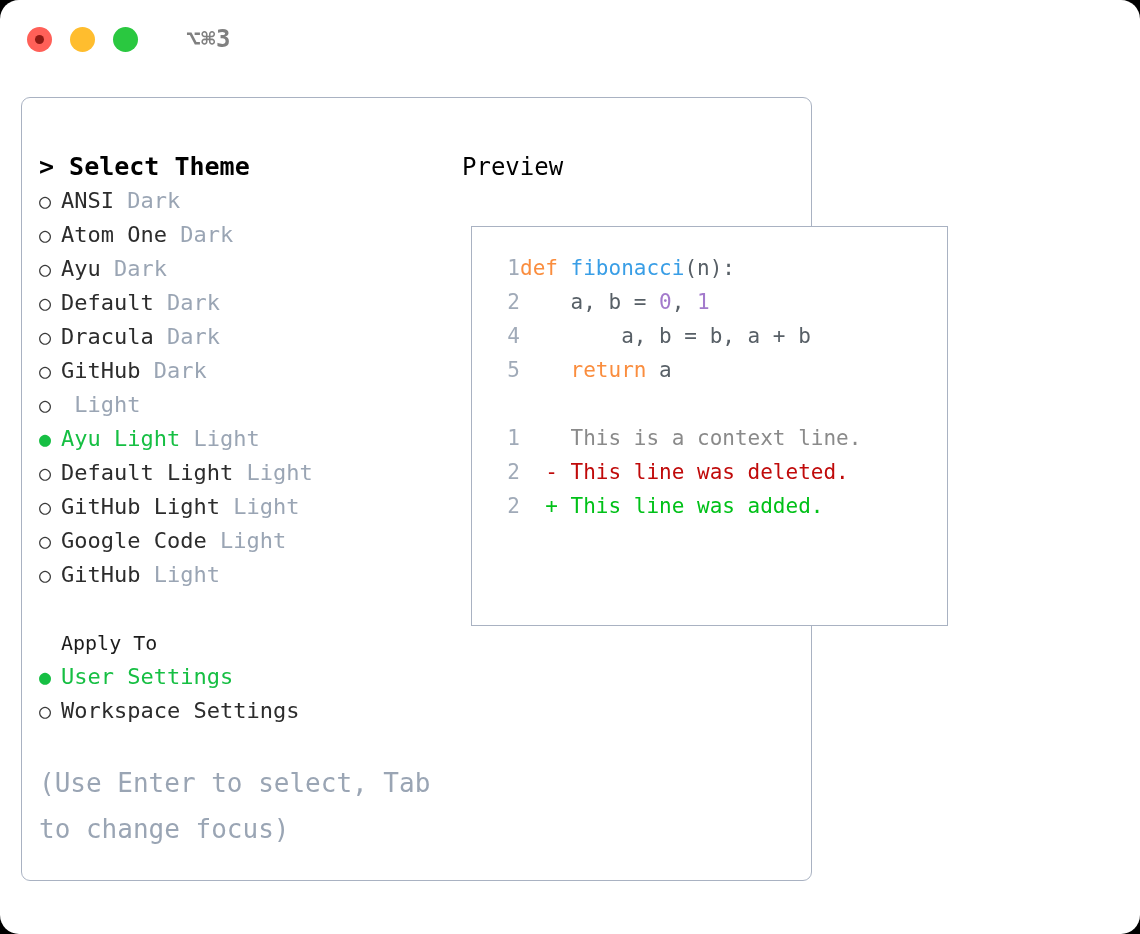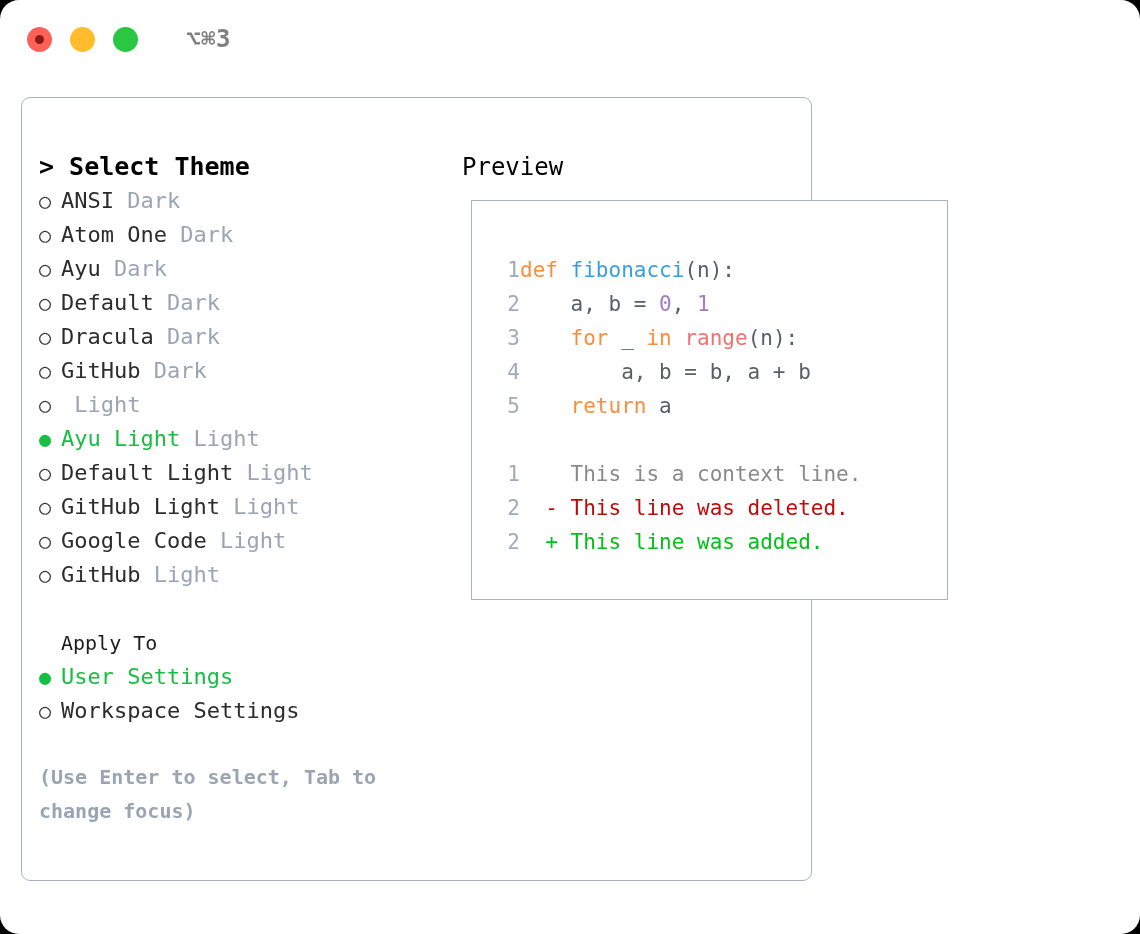--- a/index.html
+++ b/index.html
@@ -132,43 +132,42 @@
     line-height: 34px;
     white-space: pre;
     padding-left: 22px;
   }
 
   .spacer-lg { height: 34px; }
   .spacer-sm { height: 32px; }
 
   .hint {
     color: #9aa5b4;
-    font-size: 20px;
-    line-height: 34px;
+    font-size: 26px;
+    line-height: 46px;
     width: 405px;
     white-space: pre-wrap;
-    font-weight: bold;
   }
 
   
   .preview-title {
     font-size: 24px;
     color: #000000;
     line-height: 34px;
     padding-left: 10px;
   }
 
   .preview-box {
-    margin-top: 16px;
+    margin-top: 42px;
     margin-left: 19px;
     width: 477px;
     height: 400px;
     border: 1.5px solid #a9b2c2;
     background: #ffffff;
-    padding: 52px 0 0 18px;
+    padding: 24px 0 0 18px;
   }
 
   .code-line {
     font-size: 21px;
     line-height: 34px;
     white-space: pre;
   }
 
   .ln {
     display: inline-block;
@@ -237,21 +236,20 @@
         <div class="hint">(Use Enter to select, Tab to change focus)</div>
       </div>
 
       <div class="col-right">
         <div class="preview-title">Preview</div>
 
         <div class="preview-box">
           <div id="code-block">
               <div class="code-line"><span class="ln">1</span><span class="tok-kw">def </span><span class="tok-fn">fibonacci</span><span class="tok-plain">(n):</span></div>
               <div class="code-line"><span class="ln">2</span><span class="tok-plain">    a, b = </span><span class="tok-num">0</span><span class="tok-plain">, </span><span class="tok-num">1</span></div>
-              <div class="code-line"><span class="ln">3</span><span class="tok-plain">    </span><span class="tok-kw">for</span><span class="tok-plain"> _ </span><span class="tok-kw">in</span><span class="tok-plain"> </span><span class="tok-call">range</span><span class="tok-plain">(n):</span></div>
               <div class="code-line"><span class="ln">4</span><span class="tok-plain">        a, b = b, a + b</span></div>
               <div class="code-line"><span class="ln">5</span><span class="tok-plain">    </span><span class="tok-kw">return</span><span class="tok-plain"> a</span></div>
             </div>
           <div class="gap-line"></div>
           <div id="diff-block">
               <div class="code-line"><span class="ln">1</span><span class="tok-ctx">   </span><span class="tok-ctx"> This is a context line.</span></div>
               <div class="code-line"><span class="ln">2</span><span class="tok-del">  -</span><span class="tok-del"> This line was deleted.</span></div>
               <div class="code-line"><span class="ln">2</span><span class="tok-add">  +</span><span class="tok-add"> This line was added.</span></div>
             </div>
         </div>

